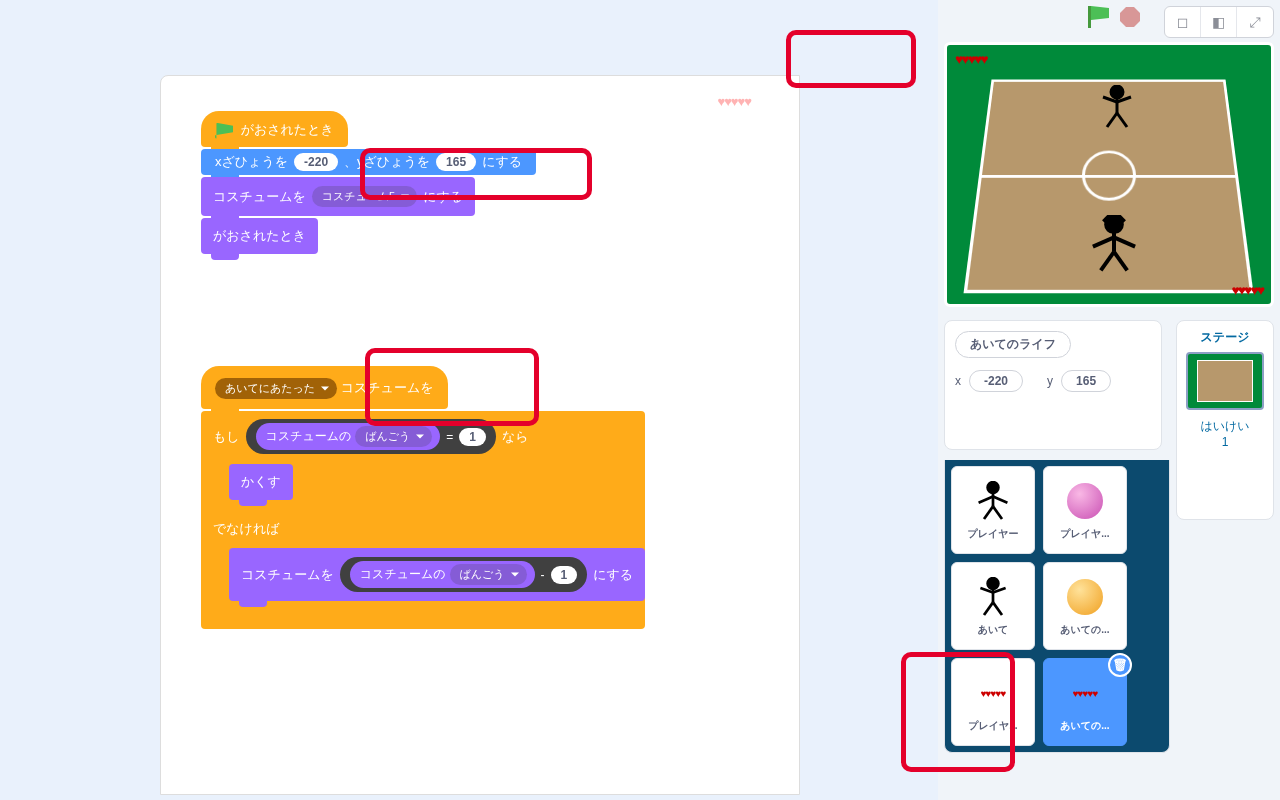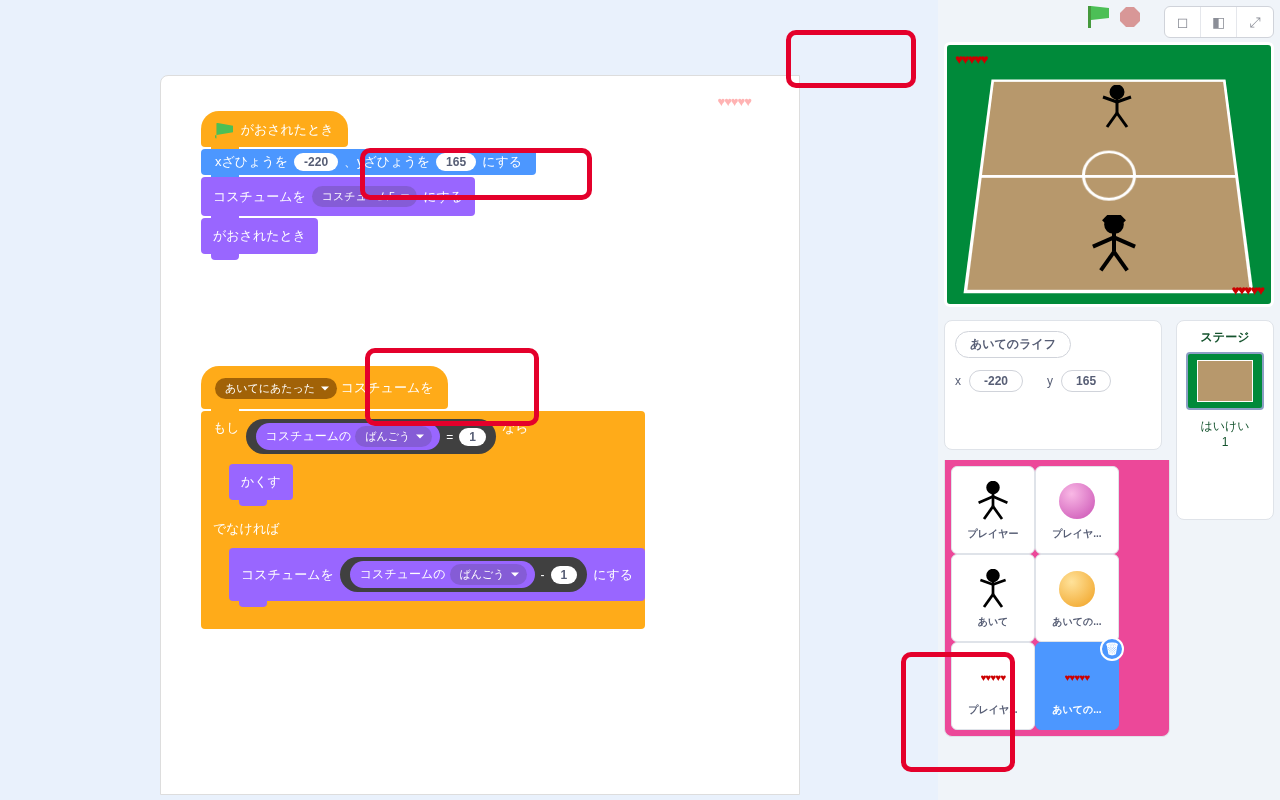--- a/index.html
+++ b/index.html
@@ -22,21 +22,21 @@
 .oval{background:#fff;color:#575e75;border-radius:18px;padding:2px 10px;font-size:12px;font-weight:600;display:inline-block}
 .dropdown-pill{background:rgba(0,0,0,.18);border-radius:18px;padding:3px 22px 3px 10px;font-size:11px;position:relative;display:inline-block}
 .dropdown-pill::after{content:"";position:absolute;right:8px;top:50%;transform:translateY(-30%);border:4px solid transparent;border-top-color:#fff}
 .dropdown-pill.orange{background:#a16207}
 .dropdown-pill.purple{background:#855cd6}
 
 .operator-pill{background:#404040;color:#fff;border-radius:18px;padding:4px 10px;display:inline-flex;align-items:center;gap:6px;font-size:12px}
 .looks-reporter{background:#9966ff;border-radius:18px;padding:3px 8px 3px 10px;display:inline-flex;align-items:center;gap:4px;color:#fff;font-size:12px}
 
 .c-block{background:#ffab19;color:#fff;font-size:13px;font-weight:500;margin-left:40px;position:relative;border-radius:4px}
-.c-top{padding:8px 12px;display:flex;align-items:flex-start;gap:6px}
+.c-top{padding:8px 12px;display:flex;align-items:center;gap:6px}
 .c-body{background:transparent;margin-left:14px;border-left:14px solid #ffab19;padding:2px 0}
 .c-body .cmd-block{margin-left:0}
 .c-mid{padding:8px 12px}
 .c-bot{height:22px}
 
 .red-box{position:absolute;border:5px solid #e4002b;border-radius:10px;pointer-events:none;z-index:50}
 
 .right-panel{position:absolute;right:0;top:0;width:342px;height:800px;background:#f0f4f9}
 .stage-controls{position:absolute;top:6px;right:140px;display:flex;gap:10px;align-items:center}
 .green-flag{width:22px;height:22px;position:relative}
@@ -54,25 +54,25 @@
 .court::after{content:"";position:absolute;left:50%;top:50%;width:48px;height:48px;border:3px solid #fff;border-radius:50%;transform:translate(-50%,-50%)}
 .hearts-tl{position:absolute;top:6px;left:8px;color:#cc0000;font-size:14px;letter-spacing:-2px;z-index:5}
 .hearts-br{position:absolute;bottom:6px;right:8px;color:#cc0000;font-size:14px;letter-spacing:-2px;z-index:5}
 .stick{position:absolute;font-size:38px;color:#000;z-index:4}
 
 .sprite-panel{position:absolute;top:320px;left:6px;right:118px;height:130px;background:#fff;border:1px solid #dfe3e9;border-radius:8px;padding:10px}
 .sprite-name{border:1px solid #d0d3da;border-radius:18px;padding:4px 14px;font-size:12px;color:#575e75;font-weight:600;display:inline-block}
 .coord-row{margin-top:12px;display:flex;gap:8px;align-items:center;font-size:12px;color:#575e75}
 .coord-box{border:1px solid #d0d3da;border-radius:18px;padding:3px 14px;font-weight:600}
 
-.stage-panel{position:absolute;top:320px;right:6px;width:98px;height:200px;background:#fff;border:1px solid #dfe3e9;border-radius:8px;text-align:center;padding:8px 6px;font-size:12px;color:#14532d;font-weight:600}
+.stage-panel{position:absolute;top:320px;right:6px;width:98px;height:200px;background:#fff;border:1px solid #dfe3e9;border-radius:8px;text-align:center;padding:8px 6px;font-size:12px;color:#0369a1;font-weight:600}
 .stage-thumb{margin:6px auto;width:78px;height:58px;border:2px solid #8d9fc5;border-radius:4px;background:#008a3a;position:relative;overflow:hidden}
 .stage-thumb .mini-court{position:absolute;left:12%;right:12%;top:12%;bottom:12%;background:#b7986c;border:1px solid #fff}
 
-.sprite-grid{position:absolute;top:460px;left:6px;right:110px;display:grid;grid-template-columns:repeat(2,84px);padding:6px;background:#ec4899;border:1px solid #dfe3e9;border-top:none;border-radius:0 0 8px 8px}
+.sprite-grid{position:absolute;top:460px;left:6px;right:110px;display:grid;grid-template-columns:repeat(2,84px);gap:8px;padding:6px;background:#0c4a6e;border:1px solid #dfe3e9;border-top:none;border-radius:0 0 8px 8px}
 .sprite-tile{width:84px;height:88px;border:1px solid #dfe3e9;border-radius:6px;background:#fff;display:flex;flex-direction:column;align-items:center;justify-content:center;font-size:10px;color:#575e75;font-weight:600;gap:4px}
 .sprite-tile.sel{background:#4c97ff;color:#fff;border-color:#4c97ff;position:relative}
 .trash-badge{position:absolute;top:-6px;right:-6px;width:24px;height:24px;background:#4c97ff;border:2px solid #fff;border-radius:50%;color:#fff;font-size:12px;display:flex;align-items:center;justify-content:center}
 .tile-icon{width:44px;height:44px;display:flex;align-items:center;justify-content:center;font-size:30px}
 .ball{width:36px;height:36px;border-radius:50%}
 .ball.pink{background:radial-gradient(circle at 35% 30%,#f9b8e5,#c94fb3)}
 .ball.orange{background:radial-gradient(circle at 35% 30%,#ffe29a,#f0a020)}
 .mini-hearts{color:#cc0000;font-size:10px;letter-spacing:-1px}
 
 

